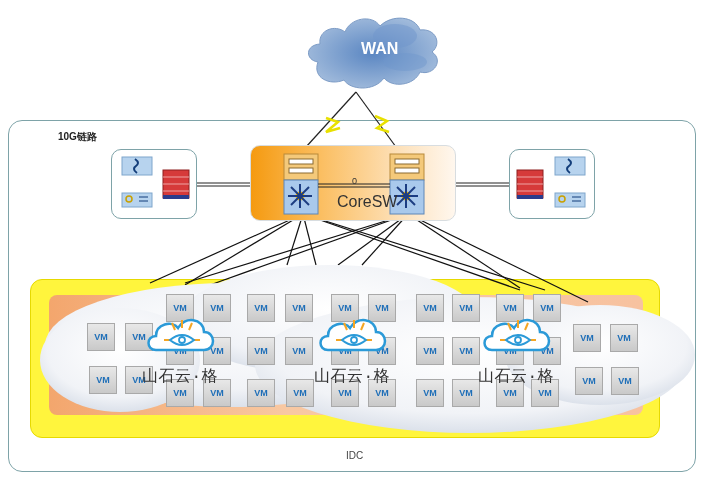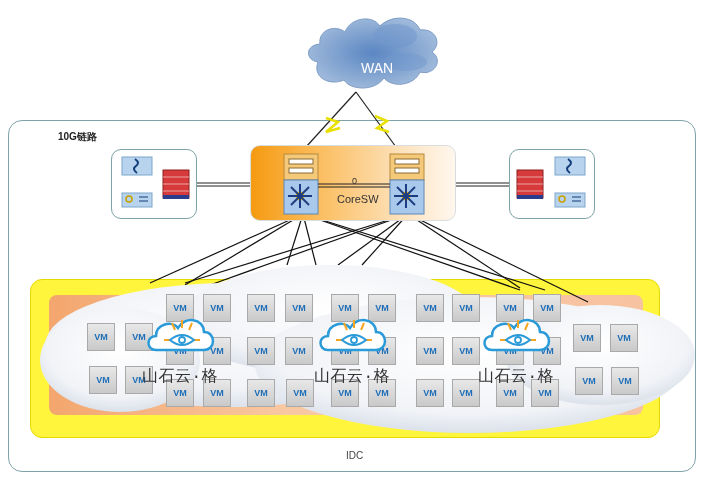--- a/index.html
+++ b/index.html
@@ -9,21 +9,21 @@
   #outer-frame { left:8px; top:120px; width:688px; height:352px;
                  border:1.5px solid #7ea3a8; border-radius:14px; box-sizing:border-box; }
   #link-label { left:58px; top:130px; font-size:10px; font-weight:bold;
                 font-family:Liberation Sans, sans-serif; color:#222; }
   .sidebox { border:1.5px solid #7ea3a8; border-radius:10px; background:#fff; box-sizing:border-box; }
   #left-box { left:111px; top:149px; width:86px; height:70px; }
   #right-box { left:509px; top:149px; width:86px; height:70px; }
   #core-box { left:250px; top:145px; width:204px; height:74px; border-radius:10px;
               border:1px solid #d8dde0;
               background:linear-gradient(90deg,#f59a10 0%,#fbbf63 35%,#fde3bf 75%,#fff7ee 100%); }
-  #core-label { left:337px; top:193px; font-size:11px; color:#333; }
+  #core-label { left:337px; top:193px; font-size:16px; color:#333; }
   #idc-zone { left:30px; top:279px; width:630px; height:159px; border-radius:12px;
               background:#fff53d; border:1px solid #e6d900; box-sizing:border-box; }
   #idc-inner { left:49px; top:295px; width:594px; height:120px; border-radius:8px;
                background:linear-gradient(90deg,#f3a66d,#f8c8a2 40%,#f7c2a0 100%); }
   #idc-label { left:346px; top:450px; font-size:10px; color:#444; }
   .vm { width:28px; height:28px; background:linear-gradient(#e8e8e8,#c9c9c9);
         border:1px solid #a9a9a9; box-sizing:border-box; display:flex; align-items:center;
         justify-content:center; font-size:9px; font-weight:bold; color:#1f6fb8; }
   .brand { font-size:16px; color:#333; letter-spacing:0.5px; font-family:Liberation Mono, monospace; }
   svg { position:absolute; left:0; top:0; }
@@ -165,21 +165,21 @@
     <path d="M568 159 q6 4 0 8 M570 173 q-6 -4 0 -8" stroke="#123d7a" stroke-width="2" fill="none"></path>
   </g>
   <g>
     <rect x="555" y="193" width="30" height="14" fill="#b7d3ee" stroke="#7fa6cc"></rect>
     <circle cx="562" cy="199" r="3" fill="none" stroke="#c9a000" stroke-width="1.5"></circle>
     <line x1="572" y1="197" x2="581" y2="197" stroke="#123d7a"></line>
       <line x1="572" y1="201" x2="581" y2="201" stroke="#123d7a"></line>
   </g>
 </svg>
 
-<div class="abs" style="left:361px;top:60px;font-size:14px;font-weight:normal;color:#fff">WAN</div>
+<div class="abs" style="left:361px;top:40px;font-size:16px;font-weight:bold;color:#fff">WAN</div>
 
 <div id="vm-layer">
     <div class="abs vm" style="left: 166px; top: 294px;">VM</div>
     <div class="abs vm" style="left: 203px; top: 294px;">VM</div>
     <div class="abs vm" style="left: 247px; top: 294px;">VM</div>
     <div class="abs vm" style="left: 285px; top: 294px;">VM</div>
     <div class="abs vm" style="left: 331px; top: 294px;">VM</div>
     <div class="abs vm" style="left: 368px; top: 294px;">VM</div>
     <div class="abs vm" style="left: 416px; top: 294px;">VM</div>
     <div class="abs vm" style="left: 452px; top: 294px;">VM</div>

